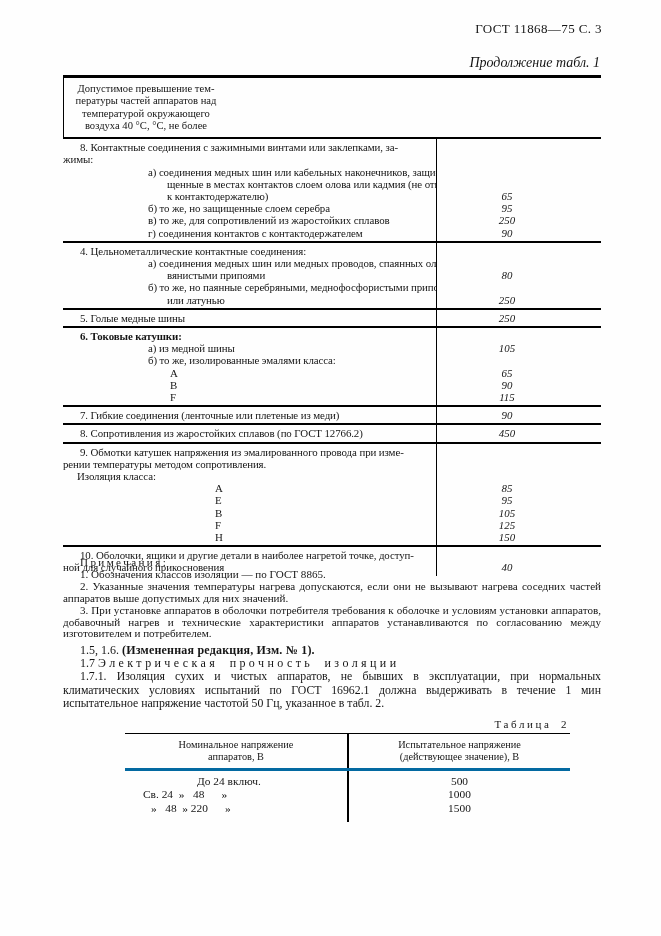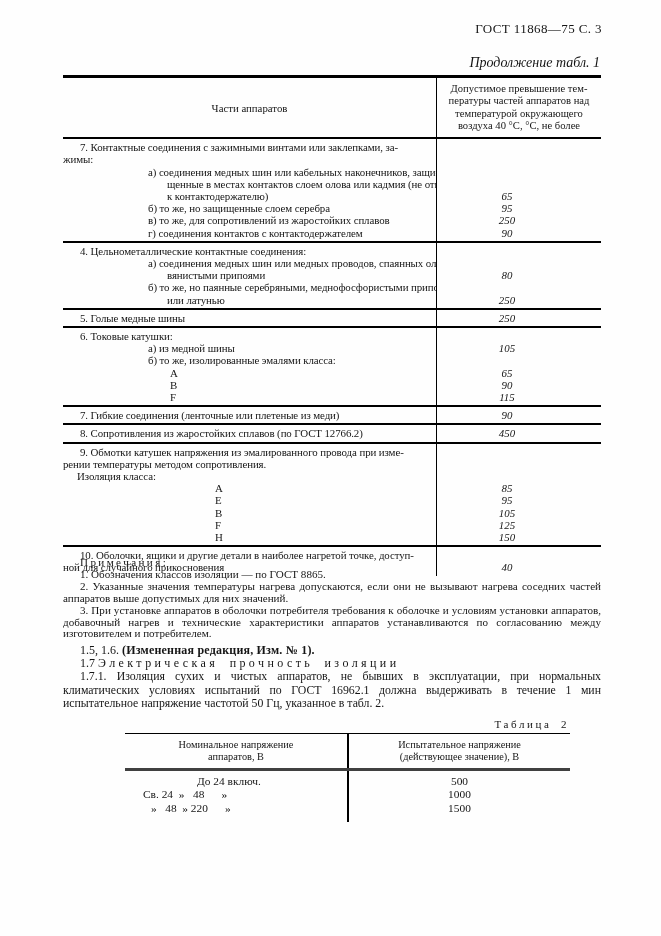--- a/index.html
+++ b/index.html
@@ -52,51 +52,50 @@
   .para171 { font-size:11.8px; line-height:13.2px; text-align:justify; text-indent:17px; }
   .t2-caption {
     margin-top:8px; text-align:right; padding-right:32px;
     font-size:11px; letter-spacing:2.6px; word-spacing:4px; line-height:12px;
   }
   
   .table2 {
     margin-top:3px; margin-left:62px; width:445px;
     border-top:1.5px solid #000;
   }
-  .t2-header { display:flex; border-bottom:3px solid #404040; }
+  .t2-header { display:flex; border-bottom:3px solid #0369a1; }
   .t2-h-left  { width:222px; box-sizing:border-box; text-align:center; padding:5px 0 6px; font-size:10.3px; line-height:11.6px; }
   .t2-h-right { flex:1; border-left:2px solid #000; text-align:center; padding:5px 0 6px; font-size:10.3px; line-height:11.6px; }
   .t2-body { display:flex; }
   .t2-b-left  { width:222px; box-sizing:border-box; padding:4px 0 7px; }
   .t2-b-right { flex:1; border-left:2px solid #000; padding:4px 0 7px; }
   .t2-line { font-size:11.4px; line-height:13.2px; white-space:pre; }
   .t2-vline { font-size:11.4px; line-height:13.2px; text-align:center; }
 </style>
 </head>
 <body>
 
 <div class="page">
 
   <div class="gost-header">ГОСТ 11868—75 С. 3</div>
   <div class="continuation">Продолжение табл. 1</div>
 
   <div class="table1">
     <div class="t1-header">
-      <div class="t1-header-left">Части аппаратов</div>
       <div class="t1-header-right">
           <div>Допустимое превышение тем-</div>
           <div>пературы частей аппаратов над</div>
           <div>температурой окружающего</div>
           <div>воздуха 40 °С, °С, не более</div>
         </div>
     </div>
     <div>
         <div class="t1-row">
           <div class="t1-left">
-            <div class="t1-line" style="padding-left: 17px;">7.  Контактные  соединения  с  зажимными  винтами  или  заклепками,  за-</div>
+            <div class="t1-line" style="padding-left: 17px;">8.  Контактные  соединения  с  зажимными  винтами  или  заклепками,  за-</div>
             <div class="t1-line" style="padding-left: 0px;">жимы:</div>
             <div class="t1-line" style="padding-left: 85px;">а)  соединения  медных  шин  или  кабельных  наконечников,  защи-</div>
             <div class="t1-line" style="padding-left: 104px;">щенные в местах контактов слоем олова или кадмия (не относится</div>
             <div class="t1-line" style="padding-left: 104px;">к  контактодержателю)</div>
             <div class="t1-line" style="padding-left: 85px;">б)  то же, но защищенные слоем серебра</div>
             <div class="t1-line" style="padding-left: 85px;">в)  то же, для сопротивлений из жаростойких сплавов</div>
             <div class="t1-line" style="padding-left: 85px;">г)  соединения контактов с контактодержателем</div>
           </div>
           <div class="t1-right">
             <div class="t1-vline">&nbsp;</div>
@@ -128,21 +127,21 @@
         <div class="t1-row">
           <div class="t1-left">
             <div class="t1-line" style="padding-left: 17px;">5.  Голые медные шины</div>
           </div>
           <div class="t1-right">
             <div class="t1-vline">250</div>
           </div>
         </div>
         <div class="t1-row">
           <div class="t1-left">
-            <div class="t1-line" style="padding-left: 17px;">6.  Токовые катушки:</div>
+            <div class="t1-line" style="padding-left: 17px; font-weight: bold;">6.  Токовые катушки:</div>
             <div class="t1-line" style="padding-left: 85px;">а)  из медной шины</div>
             <div class="t1-line" style="padding-left: 85px;">б)  то же, изолированные эмалями класса:</div>
             <div class="t1-line" style="padding-left: 107px;">А</div>
             <div class="t1-line" style="padding-left: 107px;">В</div>
             <div class="t1-line" style="padding-left: 107px;">F</div>
           </div>
           <div class="t1-right">
             <div class="t1-vline">&nbsp;</div>
             <div class="t1-vline">105</div>
             <div class="t1-vline">&nbsp;</div>

